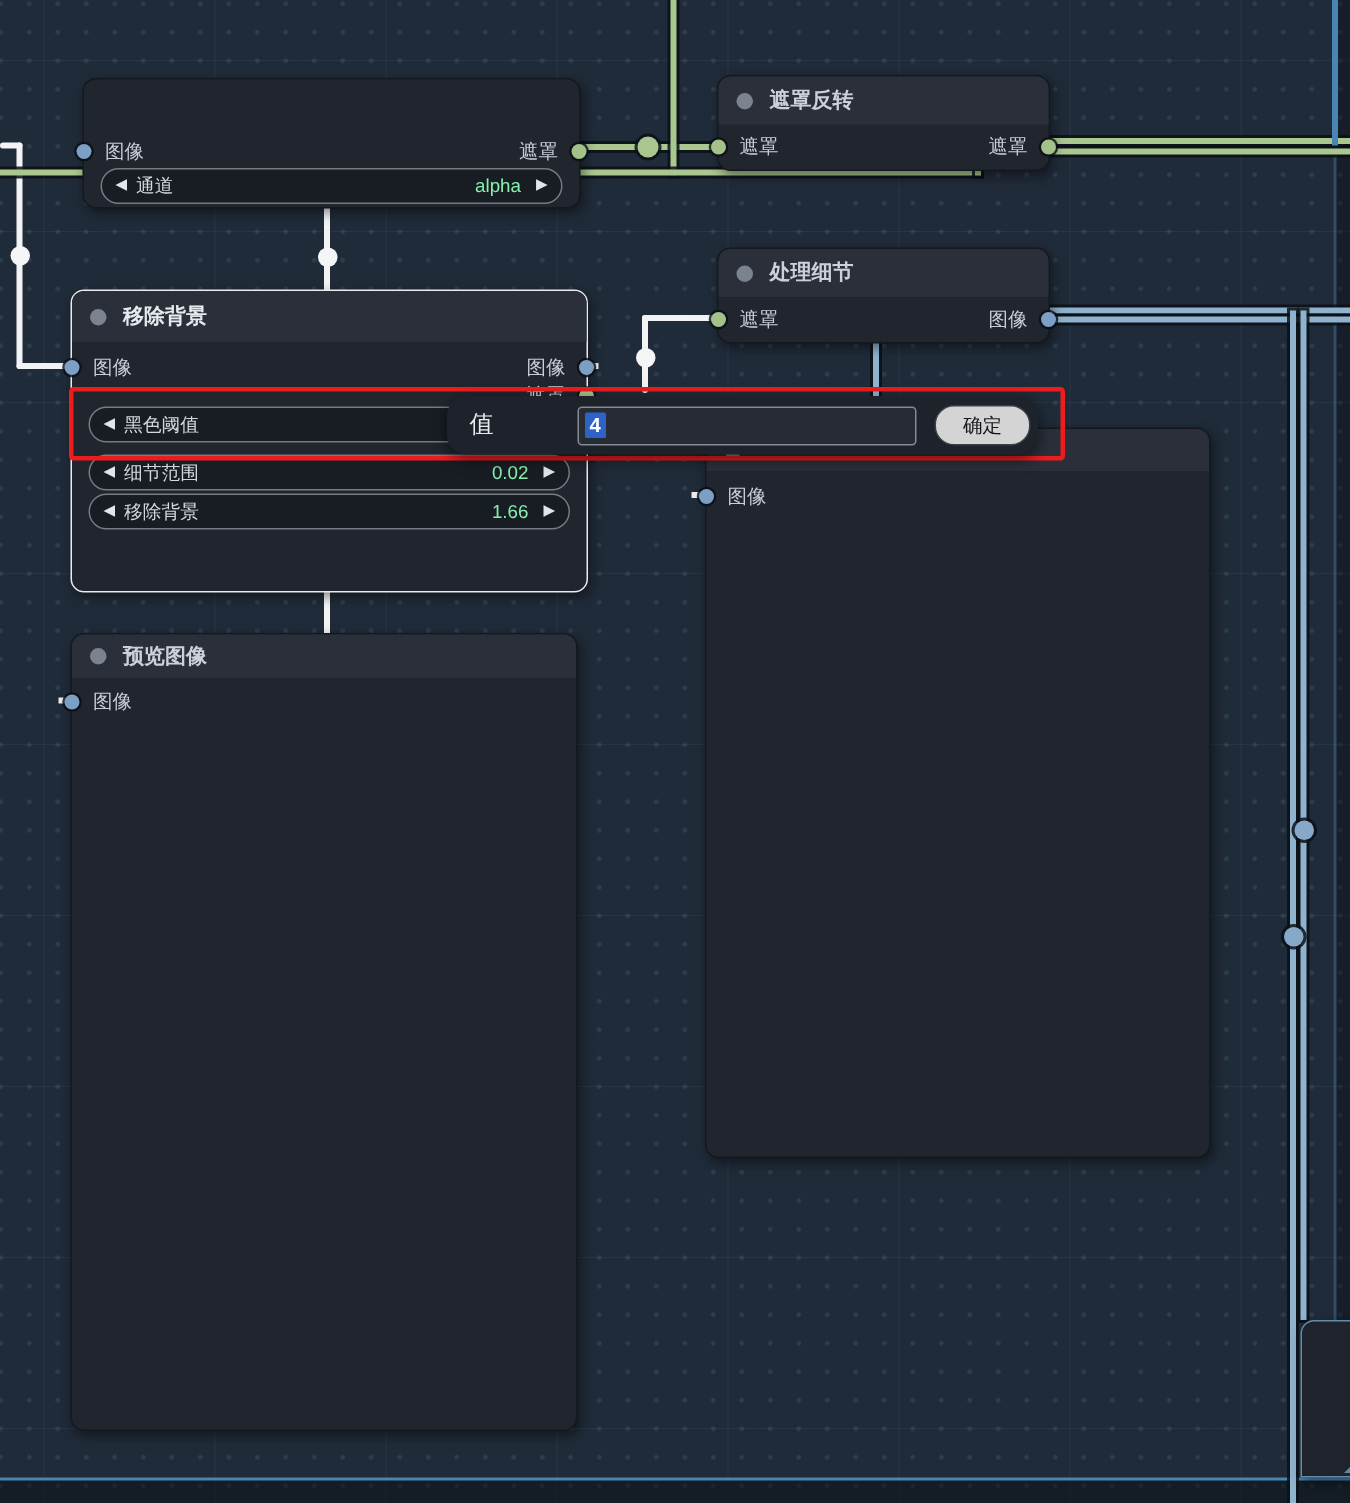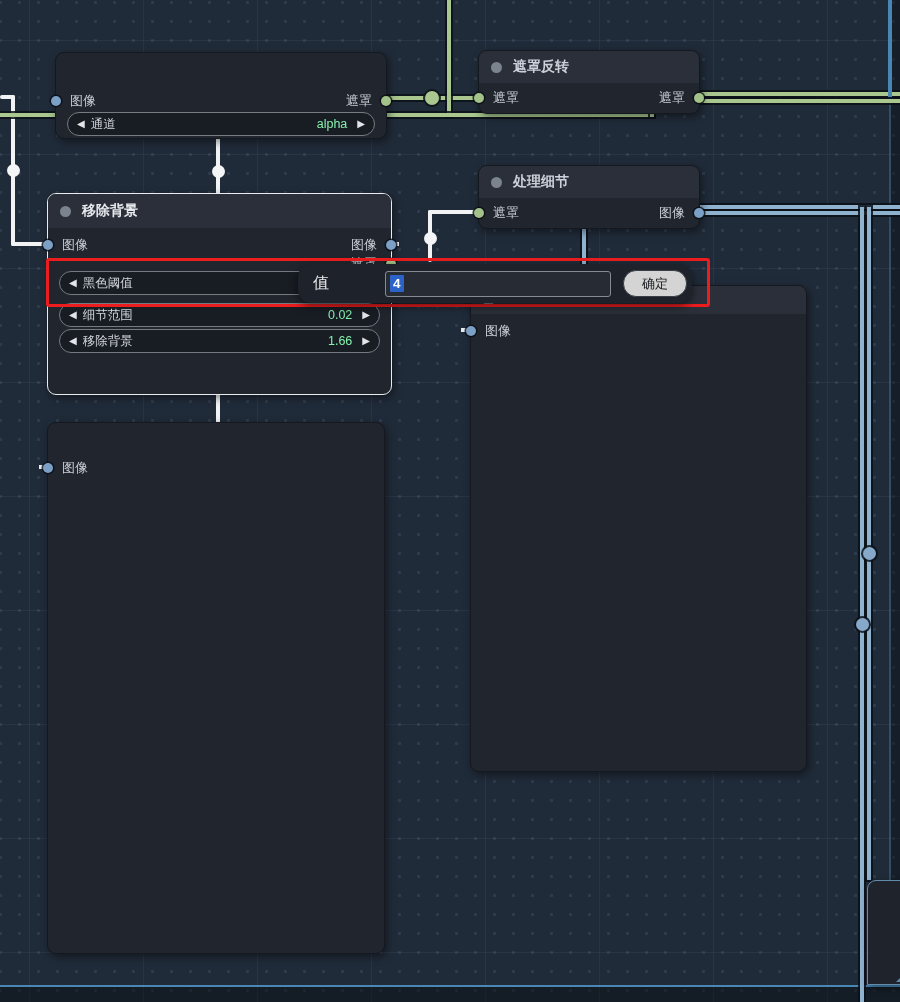--- a/index.html
+++ b/index.html
@@ -154,20 +154,24 @@
     <span class="tdot"></span>
     <span></span>
   </div>
   <div class="prow" style="top:36px;">
     <span class="pin img" style="left:-5px;top:4px;"></span>
     <span class="plabel-l">图像</span>
   </div>
 </div>
 
 <div class="node" style="left:47px;top:422px;width:336px;height:530px;">
+  <div class="ntitle" style="height:29px;">
+    <span class="tdot"></span>
+    <span>预览图像</span>
+  </div>
   <div class="prow" style="top:36px;">
     <span class="pin img" style="left:-5px;top:4px;"></span>
     <span class="plabel-l">图像</span>
   </div>
 </div>
 
 <div class="node selected" style="left:47px;top:193px;width:343px;height:200px;">
   <div class="ntitle" style="height:34px;">
     <span class="tdot"></span>
     <span style="color:#e6e9ed;">移除背景</span>

